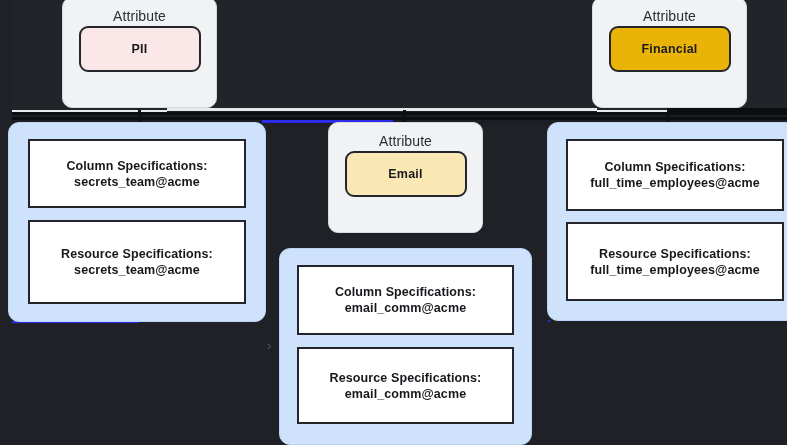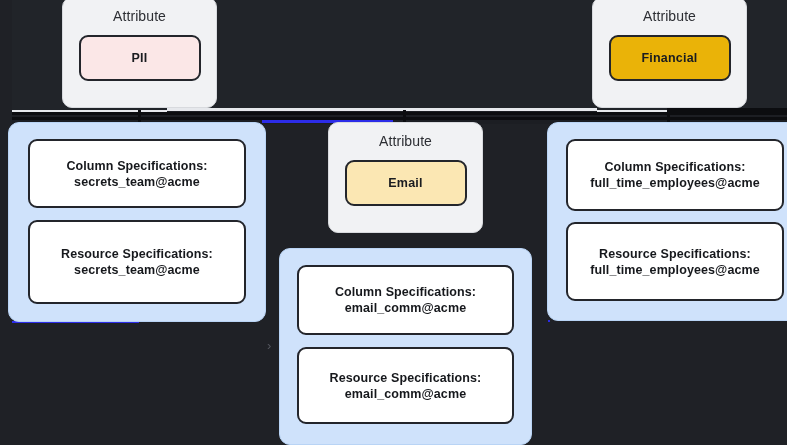--- a/index.html
+++ b/index.html
@@ -64,21 +64,21 @@
     padding-top: 9px;
   }
   .attr-card-title {
     font-size: 14px;
     color: #2c2e33;
     line-height: 19px;
     font-weight: 400;
     letter-spacing: 0.1px;
   }
   .attr-chip {
-    margin-top: 9px;
+    margin-top: 0;
     border: 2px solid #23252b;
     border-radius: 9px;
     display: flex;
     align-items: center;
     justify-content: center;
     font-size: 12.5px;
     font-weight: bold;
     color: #1a1c20;
     letter-spacing: 0.2px;
   }
@@ -92,21 +92,21 @@
     background: #cfe2fb;
     border-radius: 11px;
     border: 1px solid #b9d4f5;
     display: flex;
     flex-direction: column;
     align-items: center;
   }
   .spec-box {
     background: #ffffff;
     border: 2px solid #23252b;
-    border-radius: 9px;
+    border-radius: 0;
     display: flex;
     flex-direction: column;
     align-items: center;
     justify-content: center;
     text-align: center;
     font-size: 12.5px;
     font-weight: bold;
     color: #16181c;
     line-height: 16px;
     letter-spacing: 0.1px;

